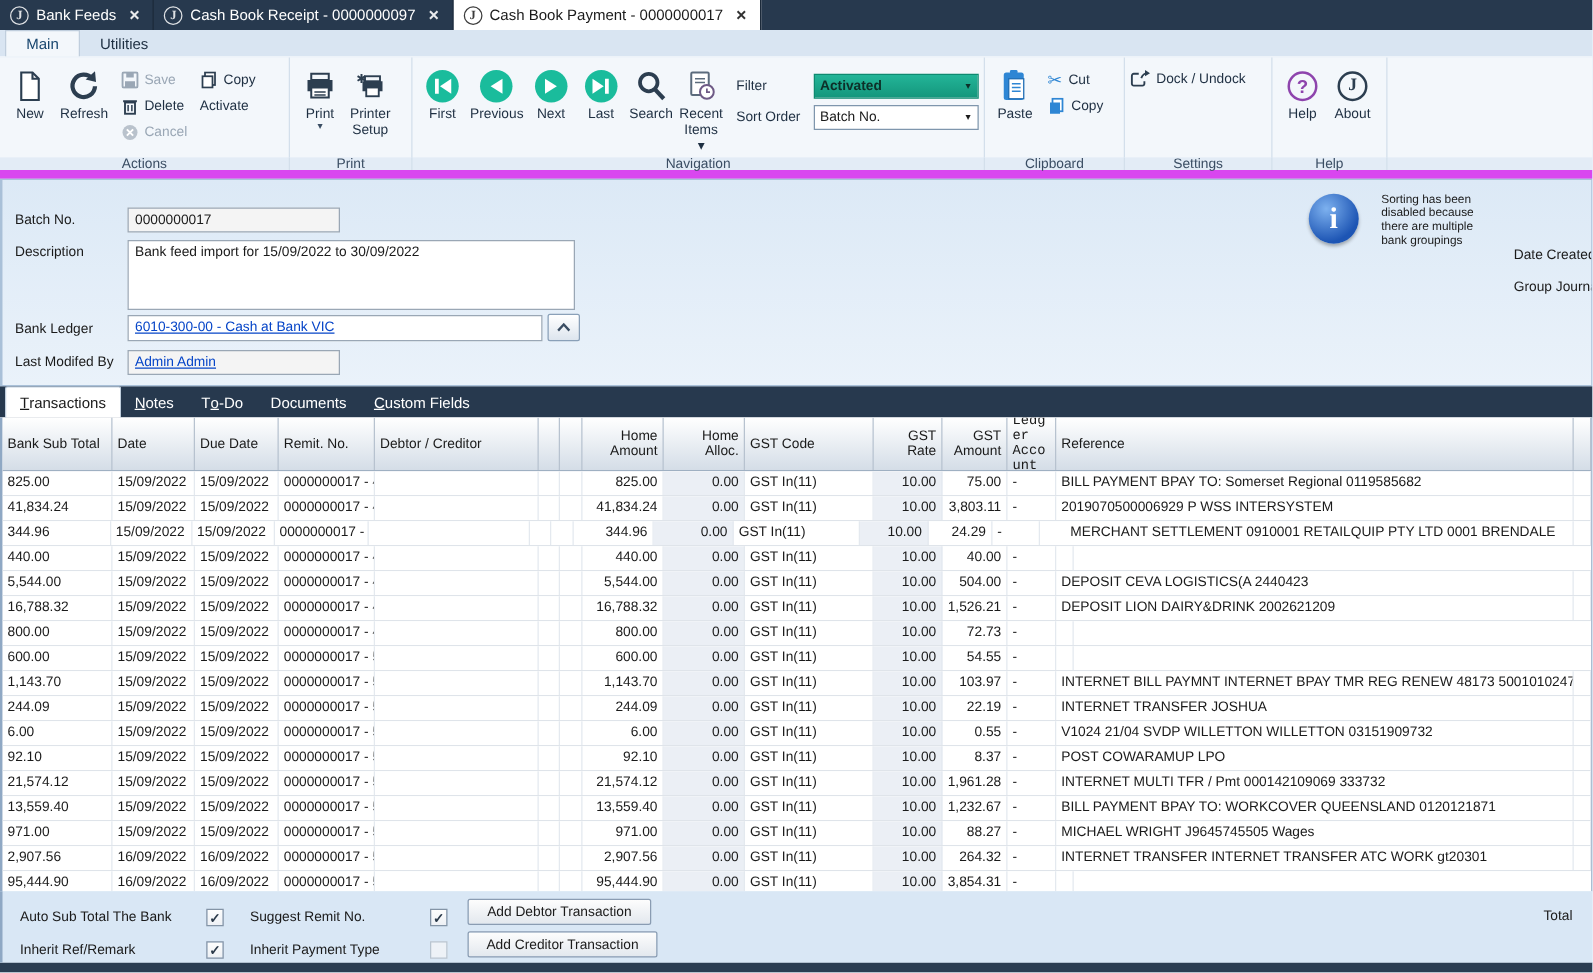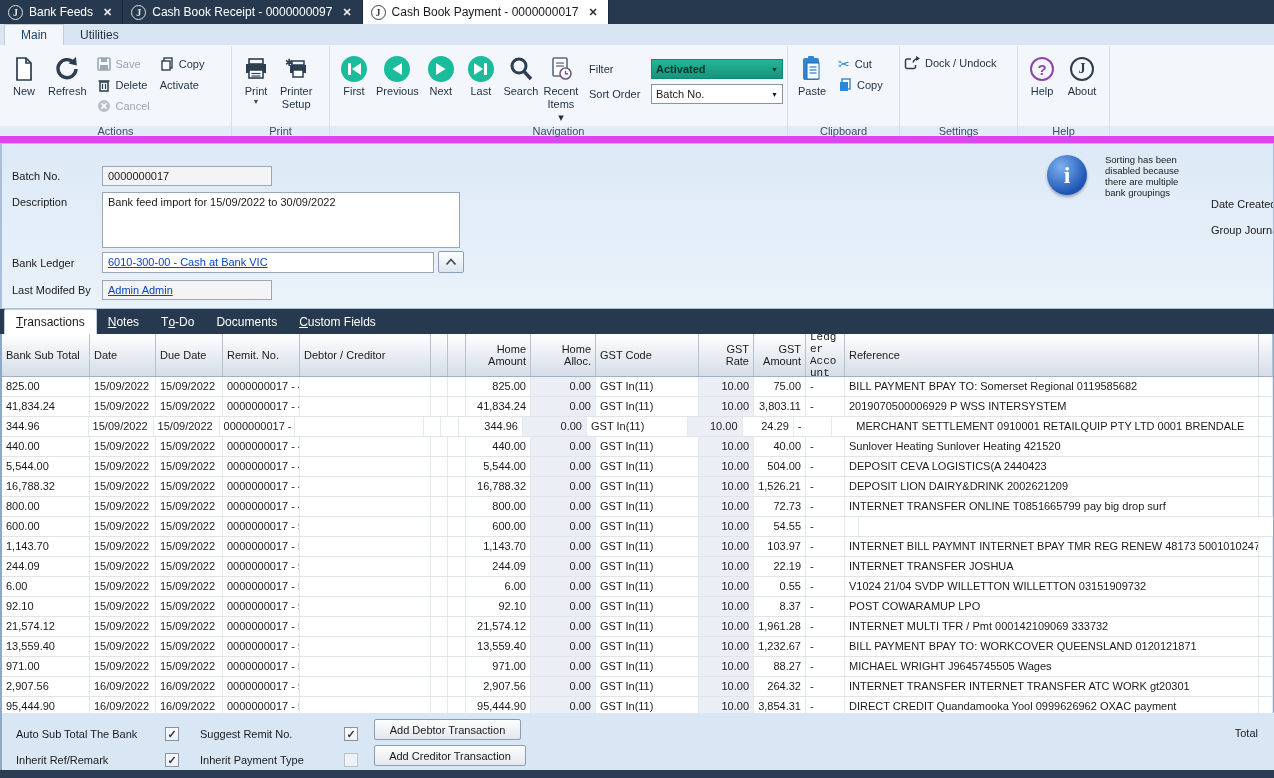--- a/index.html
+++ b/index.html
@@ -459,21 +459,20 @@
         <div class="gc" style="width: 77px;">0000000017 - 4</div>
         <div class="gc" style="width: 131px;"></div>
         <div class="gc" style="width: 17px;"></div>
         <div class="gc" style="width: 18px;"></div>
         <div class="gc r" style="width: 65px;">440.00</div>
         <div class="gc r shaded" style="width: 65px;">0.00</div>
         <div class="gc" style="width: 103px;">GST In(11)</div>
         <div class="gc r shaded" style="width: 55px;">10.00</div>
         <div class="gc r" style="width: 52px;">40.00</div>
         <div class="gc" style="width: 39px;">-</div>
-        <div class="gc" style="width: 414px;">Sunlover Heating Sunlover Heating 421520</div>
         <div class="gc" style="width: 14px;"></div>
       </div>
       <div class="grow">
         <div class="gc" style="width: 88px;">5,544.00</div>
         <div class="gc" style="width: 66px;">15/09/2022</div>
         <div class="gc" style="width: 67px;">15/09/2022</div>
         <div class="gc" style="width: 77px;">0000000017 - 4</div>
         <div class="gc" style="width: 131px;"></div>
         <div class="gc" style="width: 17px;"></div>
         <div class="gc" style="width: 18px;"></div>
@@ -510,21 +509,20 @@
         <div class="gc" style="width: 77px;">0000000017 - 4</div>
         <div class="gc" style="width: 131px;"></div>
         <div class="gc" style="width: 17px;"></div>
         <div class="gc" style="width: 18px;"></div>
         <div class="gc r" style="width: 65px;">800.00</div>
         <div class="gc r shaded" style="width: 65px;">0.00</div>
         <div class="gc" style="width: 103px;">GST In(11)</div>
         <div class="gc r shaded" style="width: 55px;">10.00</div>
         <div class="gc r" style="width: 52px;">72.73</div>
         <div class="gc" style="width: 39px;">-</div>
-        <div class="gc" style="width: 414px;">INTERNET TRANSFER ONLINE T0851665799 pay big drop surf</div>
         <div class="gc" style="width: 14px;"></div>
       </div>
       <div class="grow">
         <div class="gc" style="width: 88px;">600.00</div>
         <div class="gc" style="width: 66px;">15/09/2022</div>
         <div class="gc" style="width: 67px;">15/09/2022</div>
         <div class="gc" style="width: 77px;">0000000017 - 5</div>
         <div class="gc" style="width: 131px;"></div>
         <div class="gc" style="width: 17px;"></div>
         <div class="gc" style="width: 18px;"></div>
@@ -679,21 +677,20 @@
         <div class="gc" style="width: 77px;">0000000017 - 5</div>
         <div class="gc" style="width: 131px;"></div>
         <div class="gc" style="width: 17px;"></div>
         <div class="gc" style="width: 18px;"></div>
         <div class="gc r" style="width: 65px;">95,444.90</div>
         <div class="gc r shaded" style="width: 65px;">0.00</div>
         <div class="gc" style="width: 103px;">GST In(11)</div>
         <div class="gc r shaded" style="width: 55px;">10.00</div>
         <div class="gc r" style="width: 52px;">3,854.31</div>
         <div class="gc" style="width: 39px;">-</div>
-        <div class="gc" style="width: 414px;">DIRECT CREDIT Quandamooka Yool 0999626962 OXAC payment</div>
         <div class="gc" style="width: 14px;"></div>
       </div>
     </div>
 </div>
 
 <div class="footer">
   <div class="chkgrid" id="chkgrid">
       <span>Auto Sub Total The Bank</span>
       <span class="chk">✓</span>
       <span>Suggest Remit No.</span>

